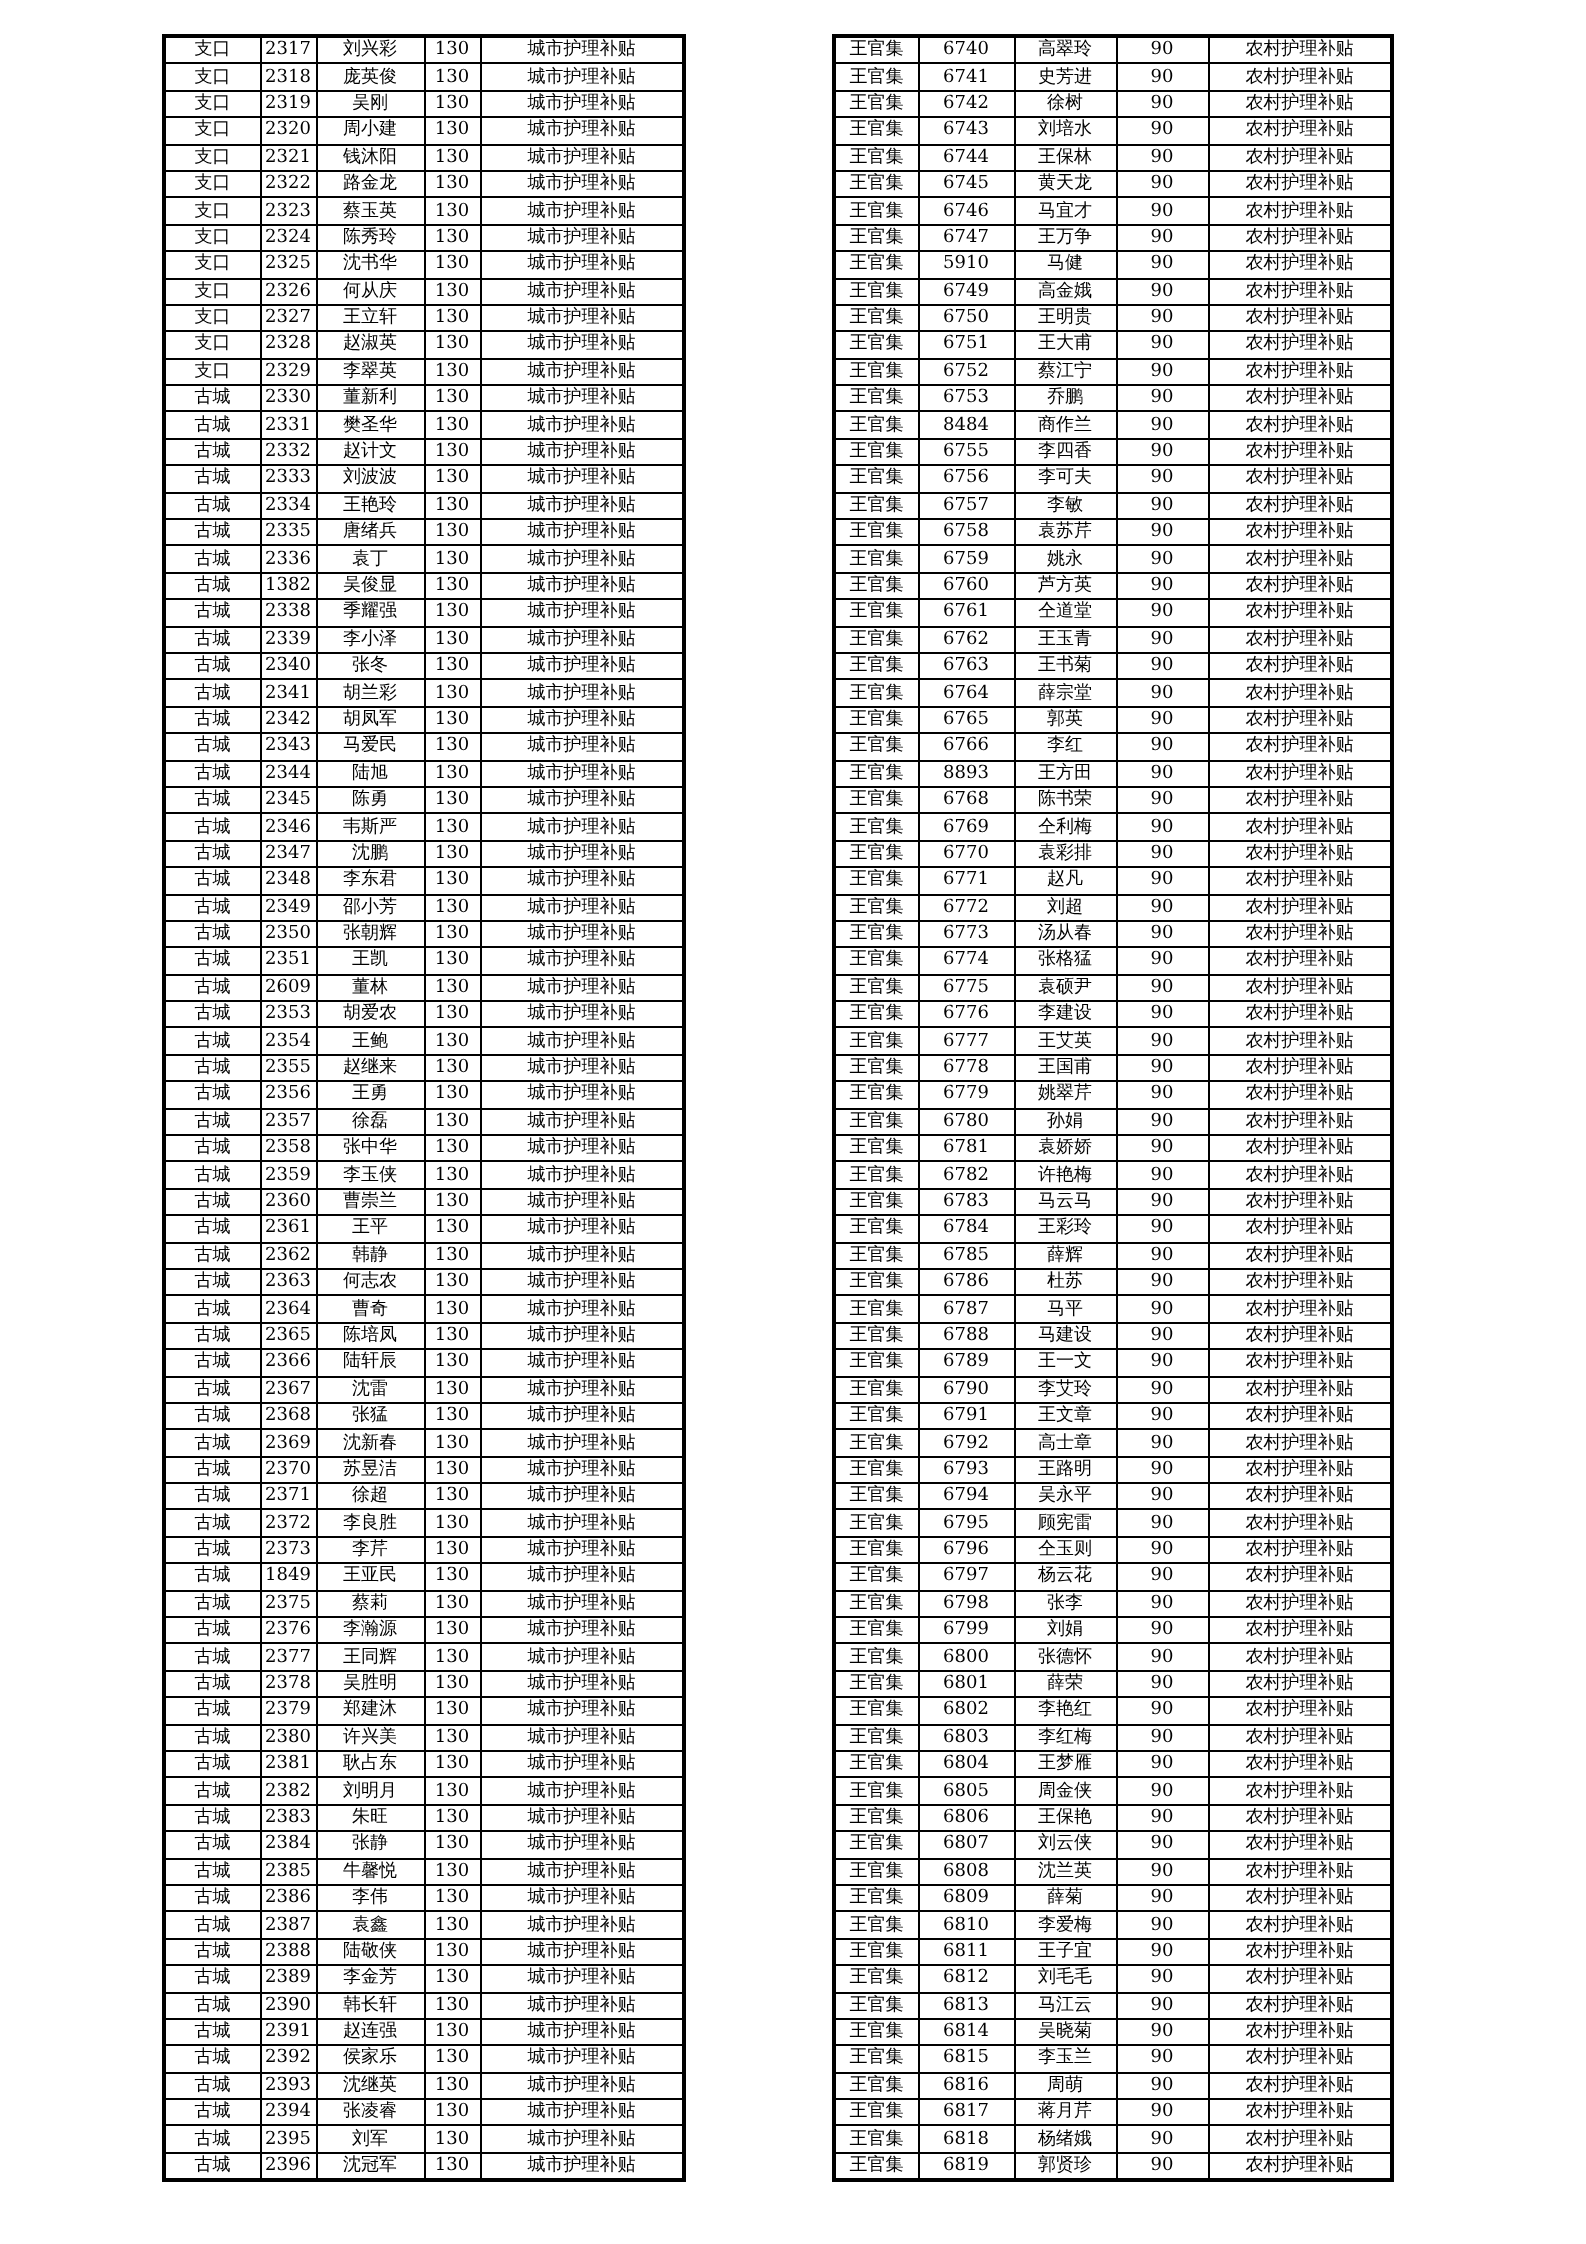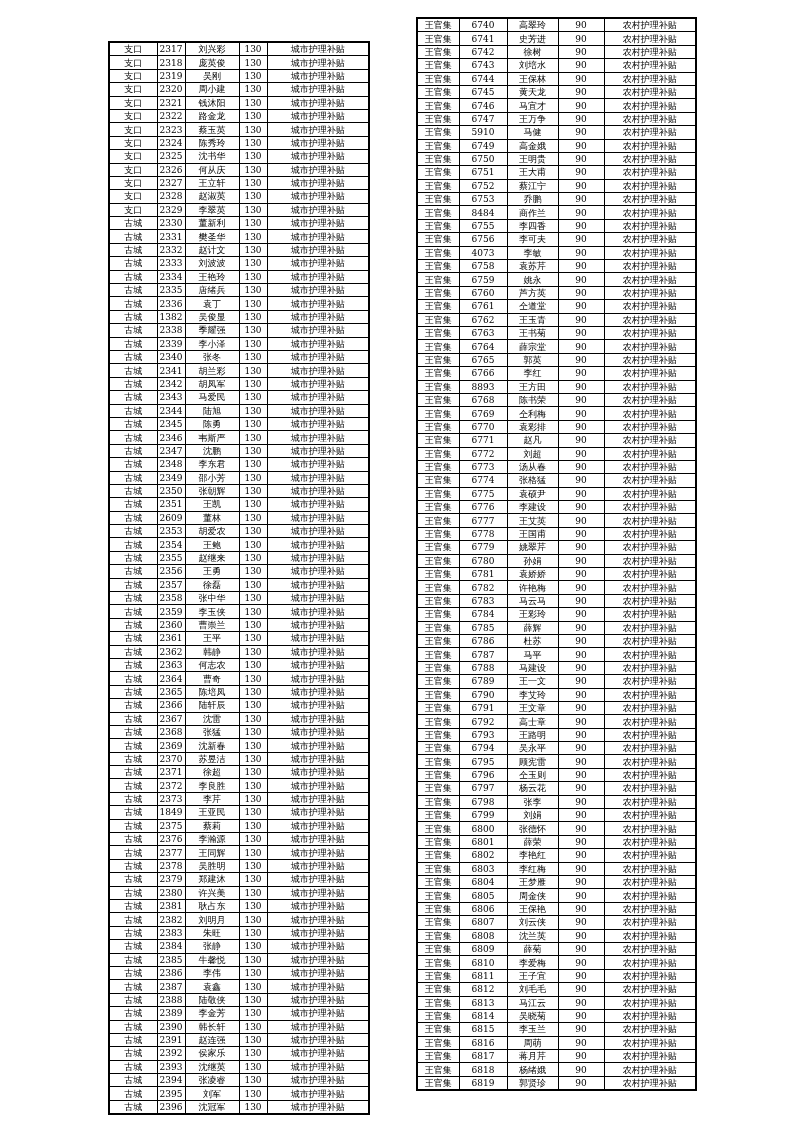--- a/index.html
+++ b/index.html
@@ -26,21 +26,21 @@
     height: 12.4px;
     padding: 0;
     font-size: 9px;
     line-height: 12px;
     color: #000000;
     text-align: center;
     vertical-align: middle;
     white-space: nowrap;
     overflow: hidden;
   }
-  #left-table  { left: 108px;  top: 17px; width: 260px; margin-top: 24px; }
+  #left-table  { left: 81px;  top: 17px; width: 260px; }
   #right-table { left: 416px; top: 17px; width: 279px; border-radius: 11px; }
   #left-table  col.c-region { width: 48px; }
   #left-table  col.c-serial { width: 28px; }
   #left-table  col.c-name   { width: 54px; }
   #left-table  col.c-amount { width: 28px; }
   #left-table  col.c-type   { width: 102px; }
   #right-table col.c-region { width: 42px; }
   #right-table col.c-serial { width: 48px; }
   #right-table col.c-name   { width: 51px; }
   #right-table col.c-amount { width: 46px; }
@@ -746,21 +746,21 @@
         </tr>
         <tr>
           <td>王官集</td>
           <td>6756</td>
           <td>李可夫</td>
           <td>90</td>
           <td>农村护理补贴</td>
         </tr>
         <tr>
           <td>王官集</td>
-          <td>4073</td>
+          <td>6757</td>
           <td>李敏</td>
           <td>90</td>
           <td>农村护理补贴</td>
         </tr>
         <tr>
           <td>王官集</td>
           <td>6758</td>
           <td>袁苏芹</td>
           <td>90</td>
           <td>农村护理补贴</td>

